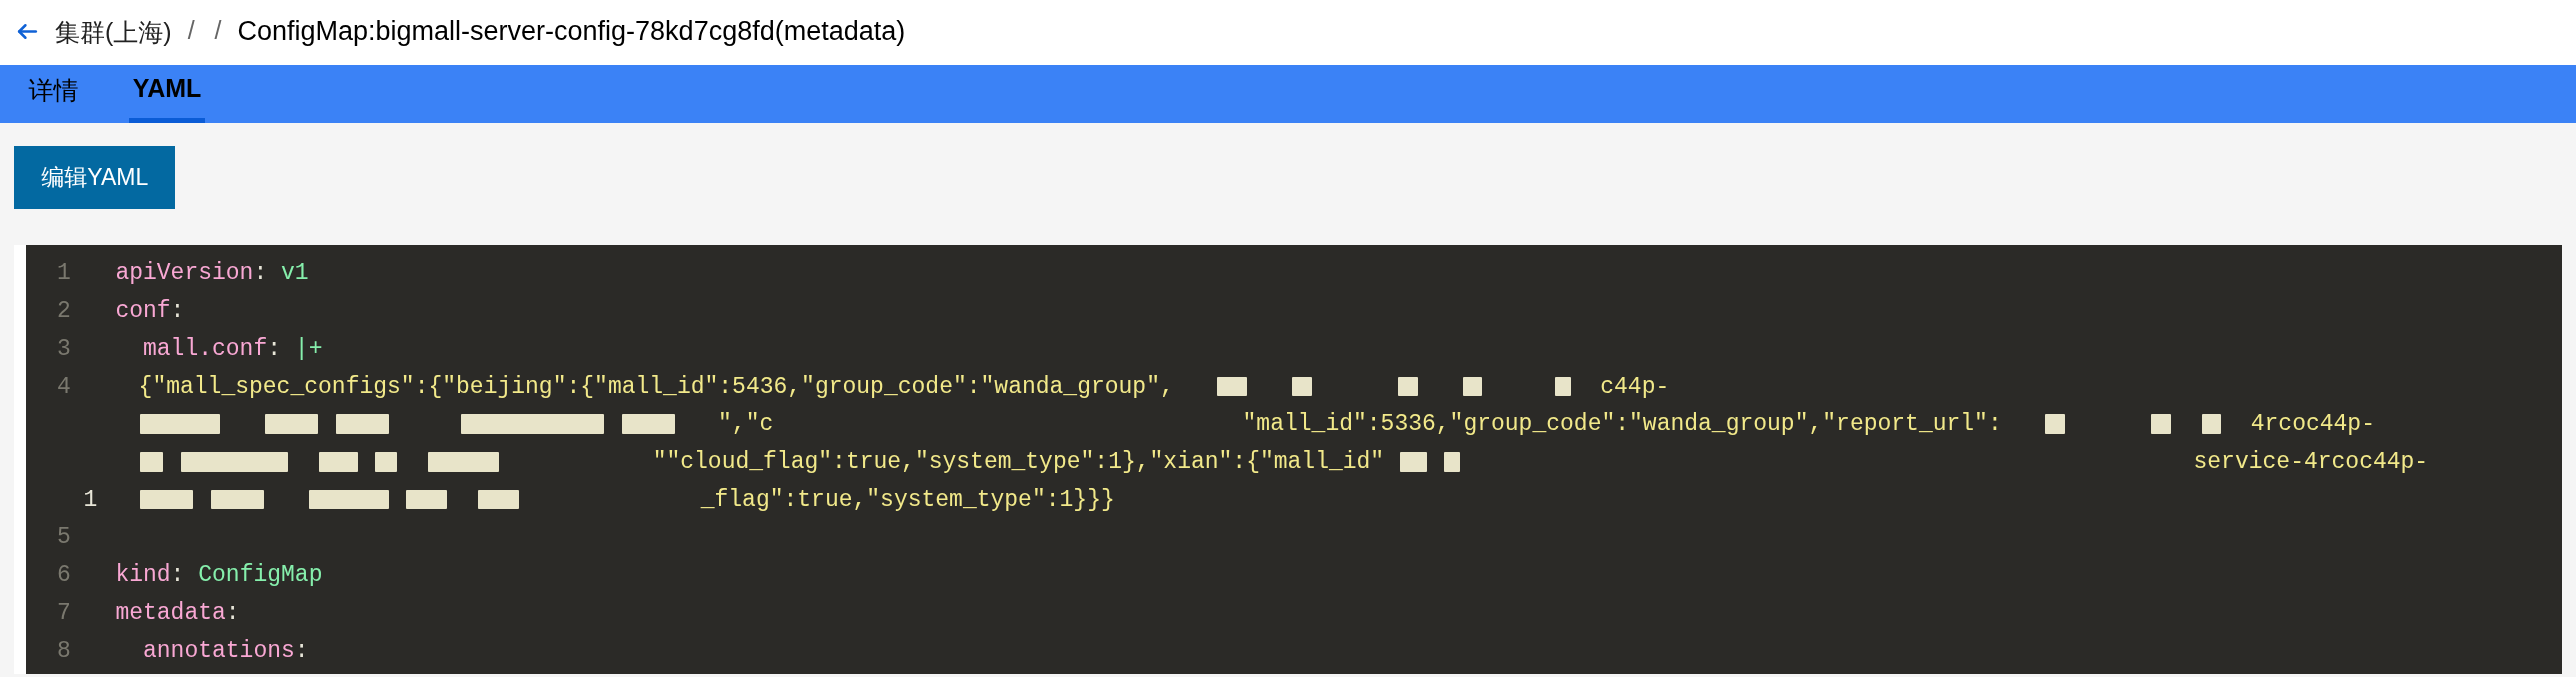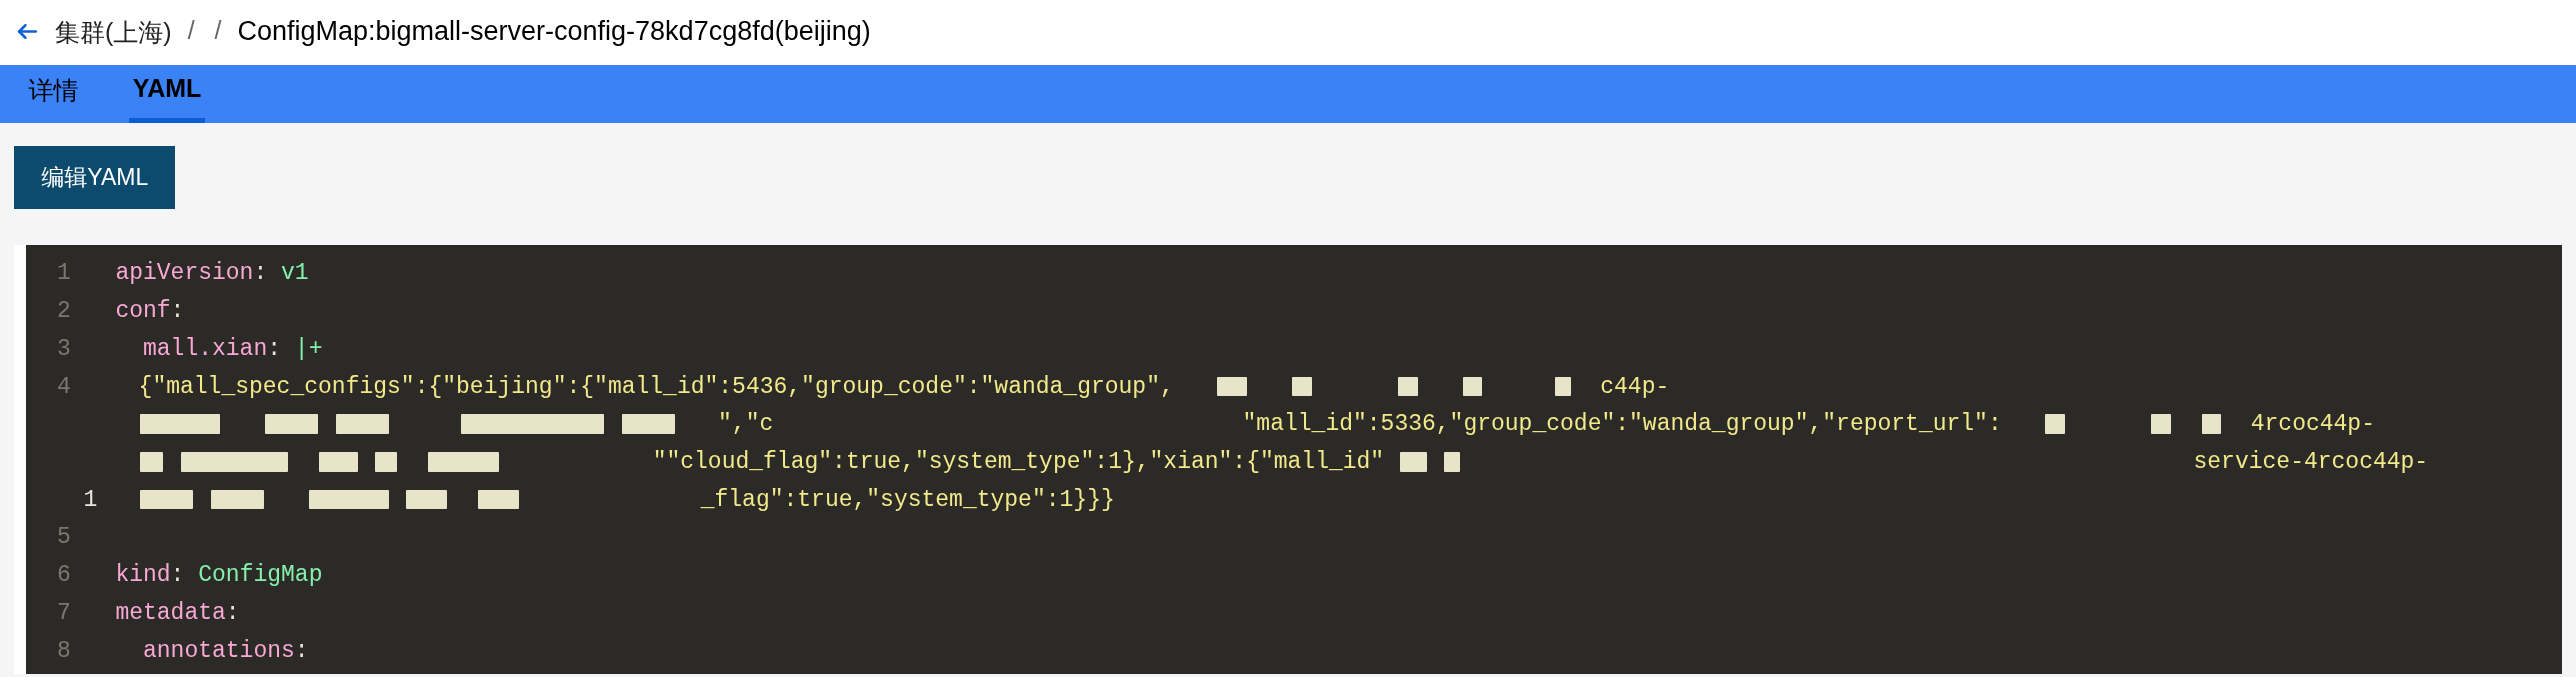--- a/index.html
+++ b/index.html
@@ -7,21 +7,21 @@
   .breadcrumb { display: flex; gap: 12.5px; padding: 16px 21.4px 16px 12.5px; background: #fff; font-size: 25px; }
   .breadcrumb .back-arrow { display: inline-flex; align-items: center; justify-content: center; width: 30px; height: 30px; color: #1062d6; cursor: pointer; }
   .breadcrumb .crumb { color: #222; }
   .breadcrumb .crumb.link { cursor: pointer; }
   .breadcrumb .sep { color: #666; padding: 0 3.6px; }
   .breadcrumb .current { font-size: 27px; font-weight: 400; color: #000; }
   .tabs { display: flex; gap: 47px; padding: 0 25px; background: #3b82f6; border-bottom: none; font-size: 25px; }
   .tab { padding: 9px 3.6px 10.7px; color: #000; cursor: pointer; border-bottom: 5.3px solid transparent; }
   .tab.active { font-weight: 700; border-bottom-color: #0b5cd6; }
   .content { padding: 23px 14.3px 0; }
-  .edit-btn { display: inline-block; background: #0c4a6e; color: #fff; font-size: 23px; padding: 16px 27px; border: none; cursor: pointer; margin-bottom: 36px; }
+  .edit-btn { display: inline-block; background: #0369a1; color: #fff; font-size: 23px; padding: 16px 27px; border: none; cursor: pointer; margin-bottom: 36px; }
   .editor-wrap { background: #fff; border-left: 5.3px solid #fff; padding-left: 7.1px; }
   .editor { background: #2b2a27; color: #e8e6d8; font-family: Menlo, Consolas, "Courier New", monospace; font-size: 23px; line-height: 1.64; padding: 10.7px 0 3.6px; overflow: hidden; }
   .code-line { display: flex; white-space: pre; }
   .gutter { width: 57px; text-align: right; color: #7a786e; padding-right: 12.5px; user-select: none; flex: none; }
   .code { flex: 1; padding-right: 14.3px; }
   .y-key { color: #f9a8d4; margin-left: 32px; } 
   .y-str { color: #f2e98a; }
   .y-punc { color: #e8e6d8; }
   .y-sym { color: #86efac; }
   .redact { display: inline-block; vertical-align: middle; background: #e8e4c9; height: 19.6px; border-radius: 0.9px; margin: 0 1.8px; }
@@ -33,21 +33,21 @@
 <div class="breadcrumb">
   <span class="back-arrow">
     <svg width="25" height="25" viewBox="0 0 24 24" fill="none" stroke="#1062d6" stroke-width="2.4" stroke-linecap="round" stroke-linejoin="round">
         <line x1="20" y1="12" x2="4" y2="12"></line>
         <polyline points="10 18 4 12 10 6"></polyline>
       </svg>
   </span>
   <span class="crumb link">集群(上海)</span>
   <span class="sep">/</span>
   <span class="sep">/</span>
-  <span class="current">ConfigMap:bigmall-server-config-78kd7cg8fd(beijing)</span>
+  <span class="current">ConfigMap:bigmall-server-config-78kd7cg8fd(metadata)</span>
 </div>
 
 <div class="tabs">
   <div class="tab">详情</div>
   <div class="tab active">YAML</div>
 </div>
 
 <div class="content">
   <button class="edit-btn">编辑YAML</button>
 
@@ -59,21 +59,21 @@
         <span class="code"><span class="y-key">apiVersion</span><span class="y-punc">:</span> <span class="y-sym">v1</span></span>
       </div>
 
       <div class="code-line">
         <span class="gutter">2</span>
         <span class="code"><span class="y-key">conf</span><span class="y-punc">:</span></span>
       </div>
 
       <div class="code-line">
         <span class="gutter">3</span>
-        <span class="code">  <span class="y-key">mall.xian</span><span class="y-punc">:</span> <span class="y-sym">|+</span></span>
+        <span class="code">  <span class="y-key">mall.conf</span><span class="y-punc">:</span> <span class="y-sym">|+</span></span>
       </div>
 
       <div class="code-line">
         <span class="gutter">4</span>
         <span class="code"><span class="y-str">    {"mall_spec_configs":{"beijing":{"mall_id":5436,"group_code":"wanda_group",</span>   <span class="redact" style="width:30px"></span>   <span class="redact" style="width:19.6px"></span>      <span class="redact" style="width:19.6px"></span>   <span class="redact" style="width:19.6px"></span>     <span class="redact" style="width:16px"></span>  <span class="y-str">c44p-</span></span>
       </div>
       <div class="code-line">
         <span class="gutter"></span>
         <span class="code code-cont">    <span class="redact" style="width:80px"></span>   <span class="redact" style="width:53px"></span> <span class="redact" style="width:53px"></span>     <span class="redact" style="width:143px"></span> <span class="redact" style="width:53px"></span>   <span class="y-str">","c</span>                                  <span class="y-str">"mall_id"</span><span class="y-str">:5336,"group_code":"wanda_group","report_url":</span>   <span class="redact" style="width:19.6px"></span>      <span class="redact" style="width:19.6px"></span>  <span class="redact" style="width:19.6px"></span>  <span class="y-str">4rcoc44p-</span></span>
       </div>

